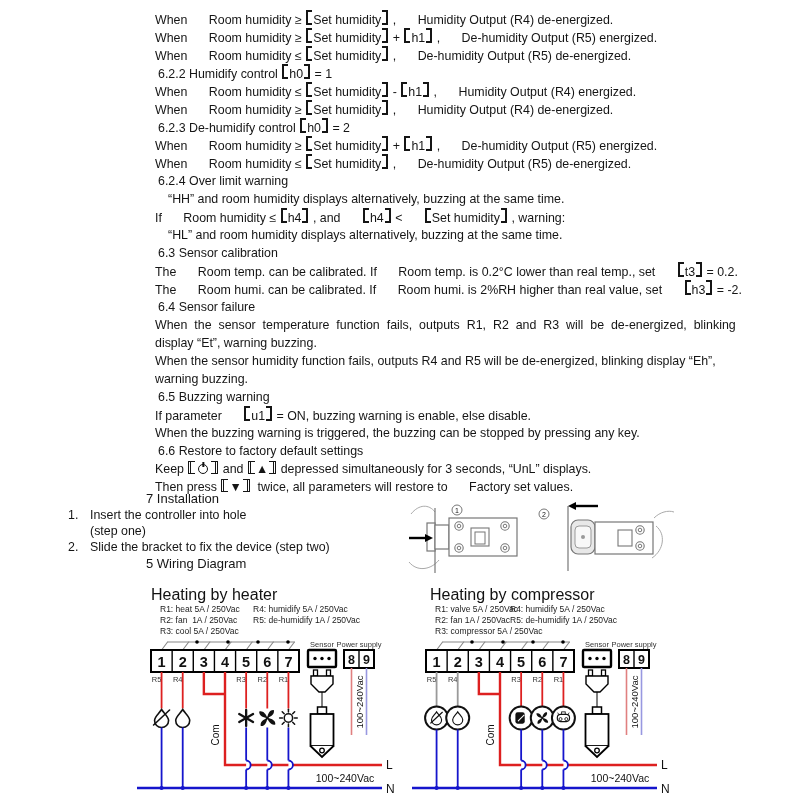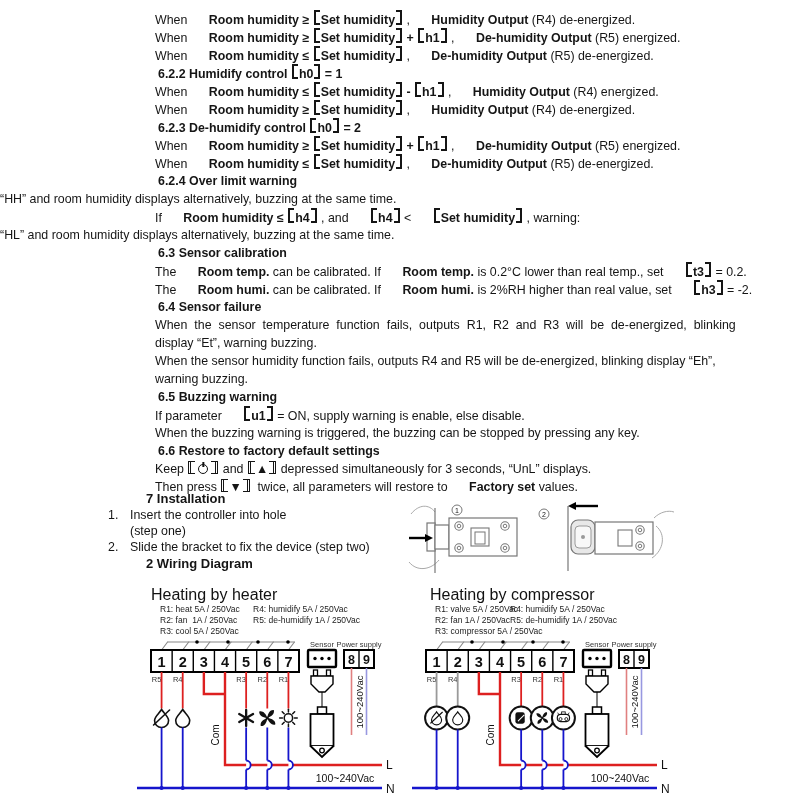--- a/index.html
+++ b/index.html
@@ -1,26 +1,26 @@
 <!DOCTYPE html>
 <html><head>
 <meta charset="utf-8">
 <style>
   html,body{margin:0;padding:0;background:#fff;}
   body{width:800px;height:800px;position:relative;overflow:hidden;
        font-family:"Liberation Sans", sans-serif;color:#111;}
   #doc{position:absolute;top:10px;left:0;width:800px;}
   .line{white-space:pre-wrap;font-size:12.4px;height:18px;line-height:18px;color:#151515;}
-  .line .b{font-weight:bold;padding-left:18px;}
+  .line .b{font-weight:normal;padding-left:18px;}
   .body{padding-left:155px;}
   .h2{padding-left:140px;}
-  .q{}
+  .q{padding-left:168px;}
   .h1{padding-left:128px;font-size:13px;font-weight:bold;height:17px;line-height:17px;}
   .h1.mt{margin-top:-6px;}
-  .li,.lic{padding-left:108px;height:16px;line-height:16px;}
+  .li,.lic{padding-left:68px;height:16px;line-height:16px;}
   .num{display:inline-block;width:22px;}
   .just{word-spacing:3.5px;}
   
   .lb,.rb,.wlb,.wrb{display:inline-block;width:4px;height:11px;vertical-align:-1px;margin:0 1px;}
   .lb{border-left:2.5px solid;border-top:2px solid;border-bottom:2px solid;}
   .rb{border-right:2.5px solid;border-top:2px solid;border-bottom:2px solid;}
   .wlb{border-left:3px double;border-top:1px solid;border-bottom:1px solid;}
   .wrb{border-right:3px double;border-top:1px solid;border-bottom:1px solid;}
   .pwr{display:inline-block;width:8px;height:8px;border:1.3px solid #111;border-radius:50%;
        position:relative;vertical-align:-1px;margin:0 2px;}
@@ -54,30 +54,30 @@
     <div class="line q"><span>“HL” and room humidity displays alternatively, buzzing at the same time.</span></div>
     <div class="line h2"><span class="b">6.3 Sensor calibration</span></div>
     <div class="line body"><span>The </span><span class="b">Room temp.</span><span> can be calibrated. If </span><span class="b">Room temp.</span><span> is 0.2°C lower than real temp., set </span><span class="b"><span class="lb"></span>t3<span class="rb"></span></span><span> = 0.2.</span></div>
     <div class="line body"><span>The </span><span class="b">Room humi.</span><span> can be calibrated. If </span><span class="b">Room humi.</span><span> is 2%RH higher than real value, set </span><span class="b"><span class="lb"></span>h3<span class="rb"></span></span><span> = -2.</span></div>
     <div class="line h2"><span class="b">6.4 Sensor failure</span></div>
     <div class="line body just"><span>When the sensor temperature function fails, outputs R1, R2 and R3 will be de-energized, blinking</span></div>
     <div class="line body"><span>display “Et”, warning buzzing.</span></div>
     <div class="line body"><span>When the sensor humidity function fails, outputs R4 and R5 will be de-energized, blinking display “Eh”,</span></div>
     <div class="line body"><span>warning buzzing.</span></div>
     <div class="line h2"><span class="b">6.5 Buzzing warning</span></div>
-    <div class="line body"><span>If parameter </span><span class="b"><span class="lb"></span>u1<span class="rb"></span></span><span> = ON, supply warning is enable, else disable.</span></div>
+    <div class="line body"><span>If parameter </span><span class="b"><span class="lb"></span>u1<span class="rb"></span></span><span> = ON, buzzing warning is enable, else disable.</span></div>
     <div class="line body"><span>When the buzzing warning is triggered, the buzzing can be stopped by pressing any key.</span></div>
     <div class="line h2"><span class="b">6.6 Restore to factory default settings</span></div>
     <div class="line body"><span>Keep <span class="wlb"></span><span class="pwr"></span><span class="wrb"></span> and <span class="wlb"></span>▲<span class="wrb"></span> depressed simultaneously for 3 seconds, “UnL” displays.</span></div>
     <div class="line body"><span>Then press <span class="wlb"></span>▼<span class="wrb"></span>  twice, all parameters will restore to </span><span class="b">Factory set</span><span> values.</span></div>
     <div class="line h1 mt"><span class="b">7 Installation</span></div>
     <div class="line li"><span class="num">1.</span><span>Insert the controller into hole</span></div>
     <div class="line lic"><span class="num"></span><span>(step one)</span></div>
     <div class="line li"><span class="num">2.</span><span>Slide the bracket to fix the device (step two)</span></div>
-    <div class="line h1"><span class="b">2 Wiring Diagram</span></div>
+    <div class="line h1"><span class="b">5 Wiring Diagram</span></div>
   </div>
 
 <svg id="install-fig" width="275" height="80" viewBox="0 0 275 80">
     <g transform="translate(5,3)">
       <path d="M6,16 C14,6 24,6 30,14" fill="none" stroke="#aaa" stroke-width="1"></path>
       <path d="M4,64 C12,74 26,72 34,62" fill="none" stroke="#aaa" stroke-width="1"></path>
       <line x1="30" y1="10" x2="30" y2="75" stroke="#777" stroke-width="1.2" stroke-linecap="butt"></line>
       <rect x="22" y="25" width="8" height="28" fill="#fff" stroke="#777" stroke-width="1.2"></rect>
       <rect x="30" y="27" width="14" height="24" fill="#fff" stroke="#777" stroke-width="1.2"></rect>
       <rect x="44" y="20" width="68" height="38" fill="#fff" stroke="#777" stroke-width="1.2"></rect>

